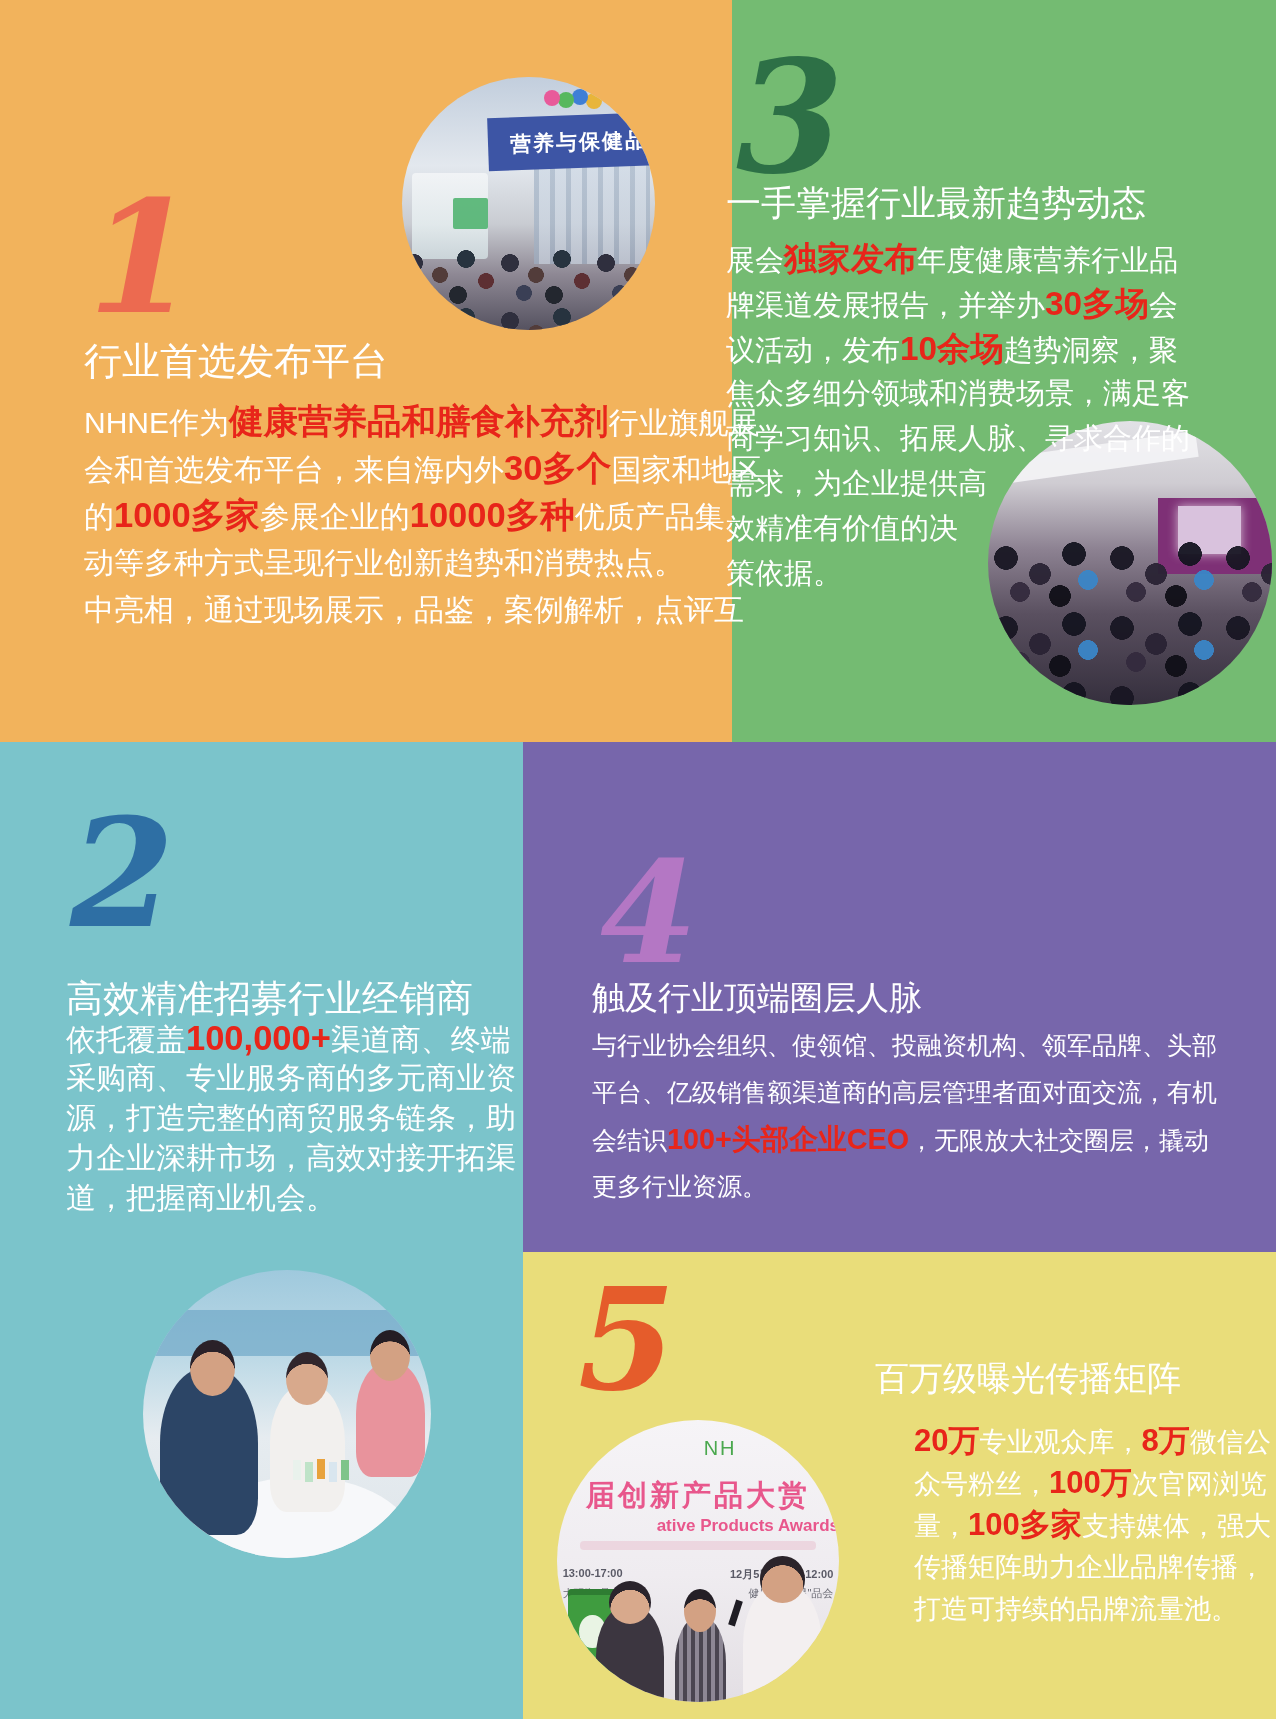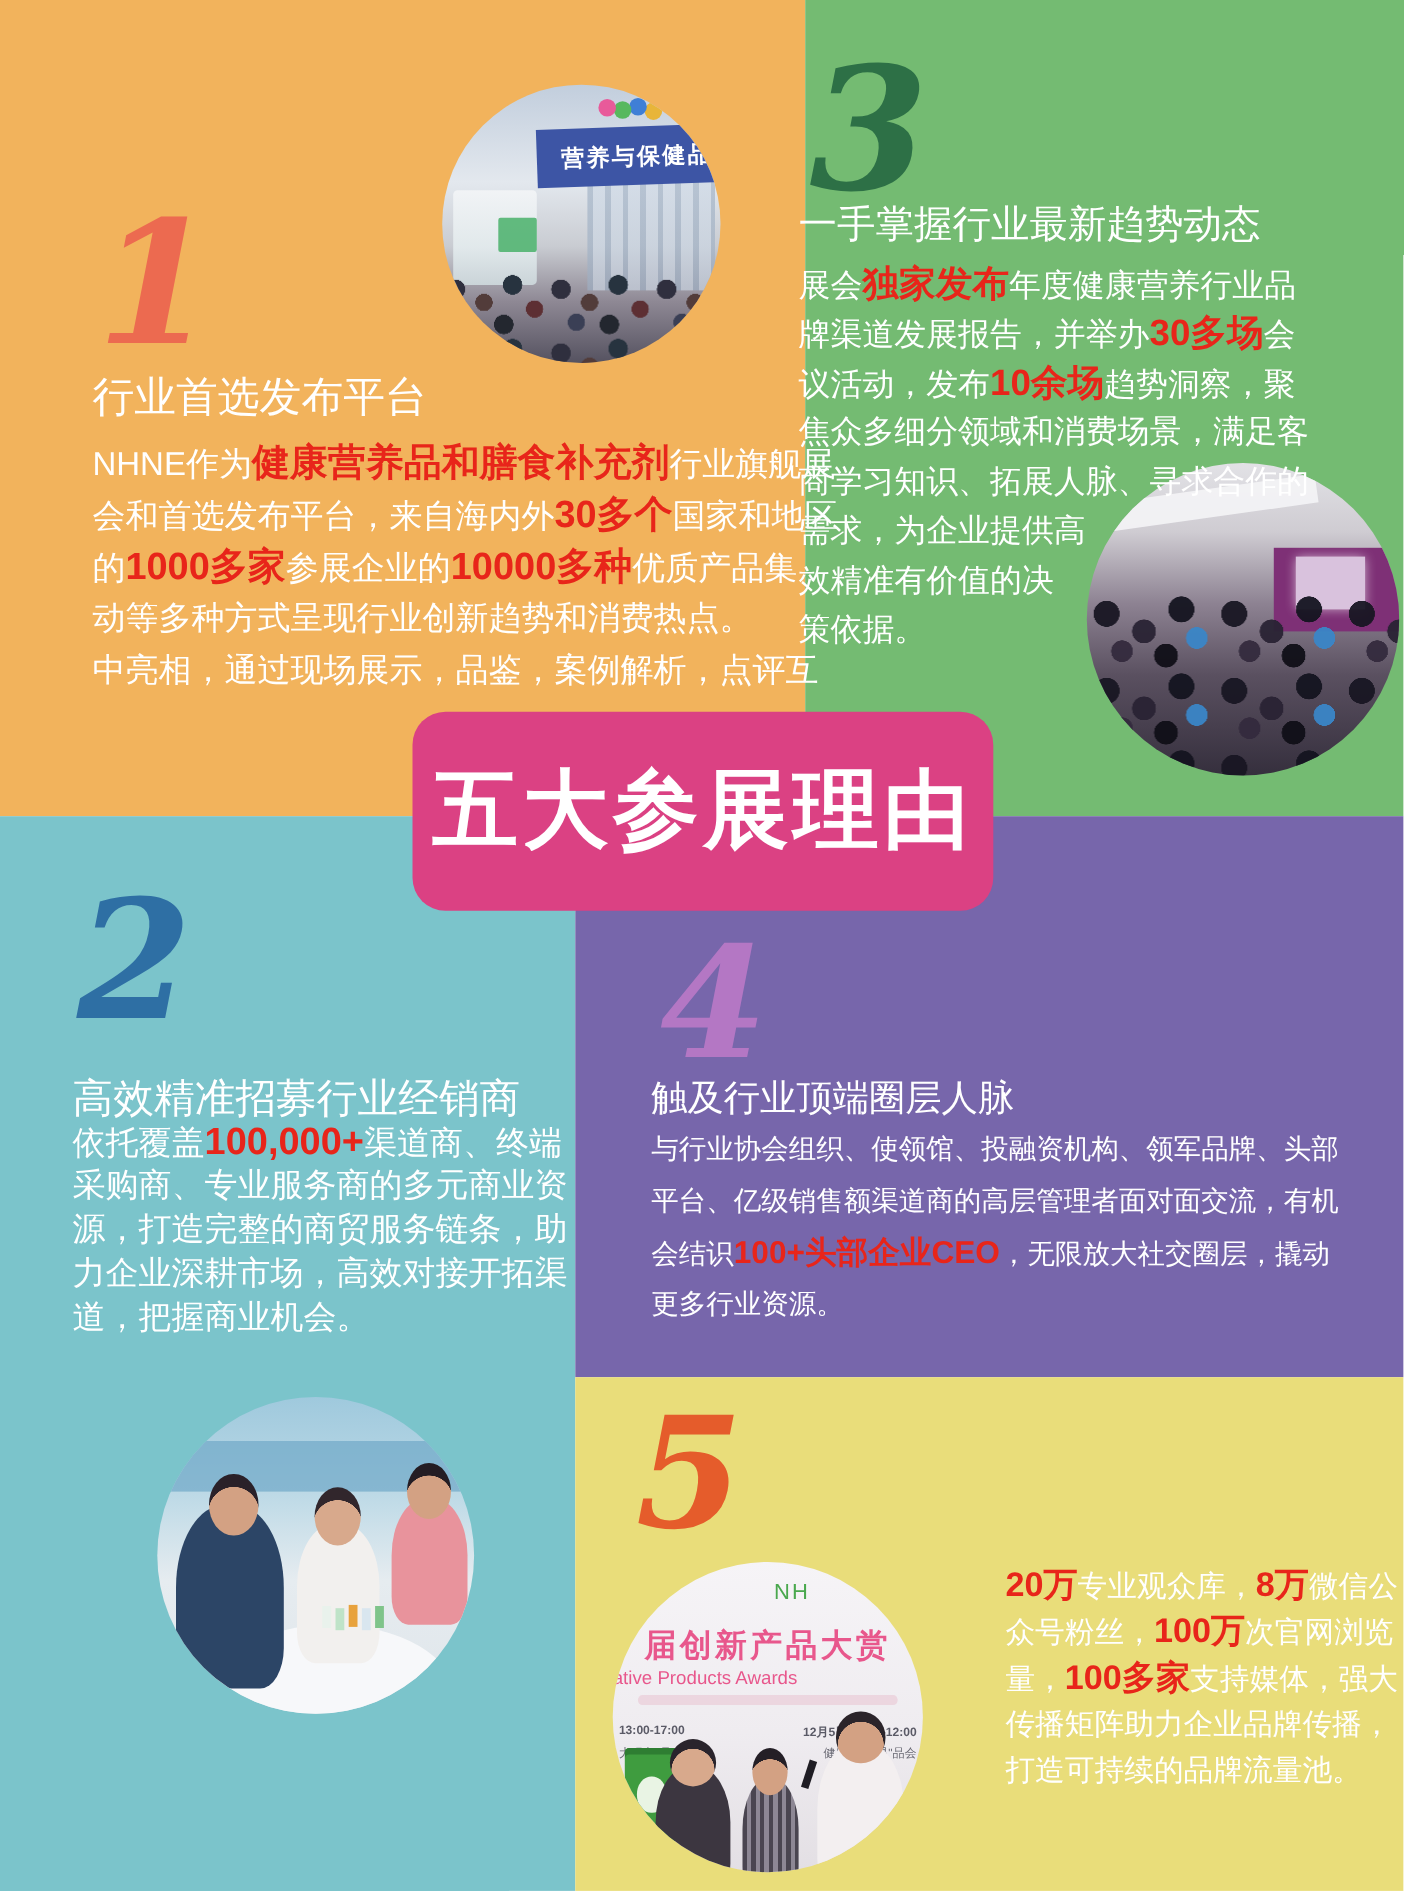--- a/index.html
+++ b/index.html
@@ -111,22 +111,22 @@
   .meet-p3{left:74%;top:32%;width:24%;height:40%;background:#e8939c;}
   .meet-p3 .head{position:absolute;left:20%;top:-28%;width:58%;height:44%;border-radius:50%;
     background:radial-gradient(circle at 50% 64%,#d3a183 55%,#241d24 56%);}
   .meet-bottles{position:absolute;left:52%;top:66%;width:8px;height:20px;background:#e9f2ec;
     box-shadow:12px 2px 0 #bfe3c8, 24px -1px 0 #e8a23c, 36px 2px 0 #d9e6ef, 48px 0 0 #7fc48a;}
 
   
   .aw-logo{position:absolute;left:52%;top:6%;color:#4aa84e;font-weight:400;font-size:20px;letter-spacing:2px;}
   .aw-cn{position:absolute;left:0;top:20%;width:100%;text-align:center;color:#E8578C;
     font-weight:800;font-size:29px;letter-spacing:3px;white-space:nowrap;}
-  .aw-en{position:absolute;left:0;top:34%;width:100%;text-align:left;color:#E8578C;
-    font-weight:400;font-size:17px;white-space:nowrap;}
+  .aw-en{position:absolute;left:0;top:34%;width:100%;text-align:right;color:#E8578C;
+    font-weight:700;font-size:17px;white-space:nowrap;}
   .aw-ghost{position:absolute;left:8%;top:43%;width:84%;height:9px;background:#e9c6d4;opacity:.6;border-radius:4px;}
   .aw-sched{position:absolute;left:2%;top:52%;width:96%;display:flex;justify-content:space-between;
     color:#5a5a66;font-size:11px;font-weight:700;white-space:nowrap;}
   .aw-sched2{top:59%;color:#6a6a74;font-weight:400;}
   .aw-p1{left:14%;top:66%;width:24%;height:40%;background:#3c3640;}
   .aw-p1 .head{position:absolute;left:18%;top:-22%;width:62%;height:38%;border-radius:50%;
     background:radial-gradient(circle at 50% 66%,#d8a98c 55%,#2a242c 56%);}
   .aw-p2{left:42%;top:70%;width:18%;height:36%;background:repeating-linear-gradient(90deg,#4a4550 0 4px,#8d8794 4px 8px);}
   .aw-p2 .head{position:absolute;left:16%;top:-28%;width:64%;height:42%;border-radius:50%;
     background:radial-gradient(circle at 50% 66%,#d3a183 55%,#241f26 56%);}
@@ -201,34 +201,32 @@
       </div>
     <div class="person aw-p2">
         <div class="head"></div>
       </div>
     <div class="person aw-p3">
         <div class="head"></div>
       </div>
     <div class="aw-mic"></div>
   </div>
 
-  <div class="badge">
-    <span>五大参展理由</span>
-  </div>
 
   <div class="numeral" id="num1">1</div>
   <div class="numeral" id="num2">2</div>
   <div class="numeral" id="num3">3</div>
   <div class="numeral" id="num4">4</div>
   <div class="numeral" id="num5">5</div>
 
   <div class="heading" id="h1">行业首选发布平台</div>
   <div class="heading" id="h2">高效精准招募行业经销商</div>
   <div class="heading" id="h3">一手掌握行业最新趋势动态</div>
   <div class="heading" id="h4">触及行业顶端圈层人脉</div>
+  <div class="heading" id="h5">百万级曝光传播矩阵</div>
 
   <div class="para" id="p1">
       <div class="pline"><span>NHNE作为</span><span class="red">健康营养品和膳食补充剂</span><span>行业旗舰展</span></div>
       <div class="pline"><span>会和首选发布平台，来自海内外</span><span class="red">30多个</span><span>国家和地区</span></div>
       <div class="pline"><span>的</span><span class="red">1000多家</span><span>参展企业的</span><span class="red">10000多种</span><span>优质产品集</span></div>
       <div class="pline"><span>动等多种方式呈现行业创新趋势和消费热点。</span></div>
       <div class="pline"><span>中亮相，通过现场展示，品鉴，案例解析，点评互</span></div>
     </div>
   <div class="para" id="p2">
       <div class="pline"><span>依托覆盖</span><span class="red">100,000+</span><span>渠道商、终端</span></div>

